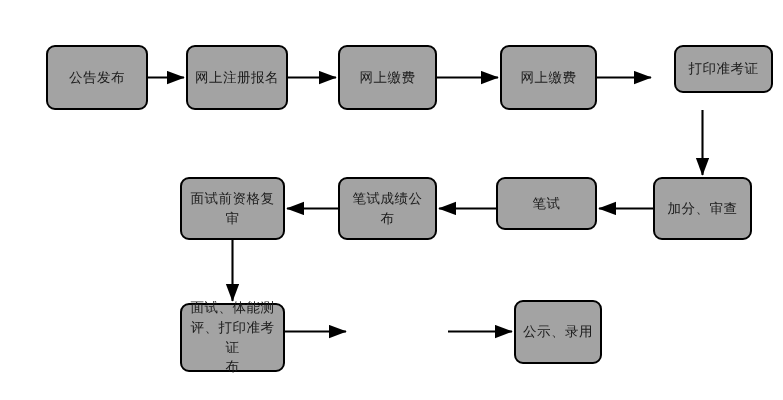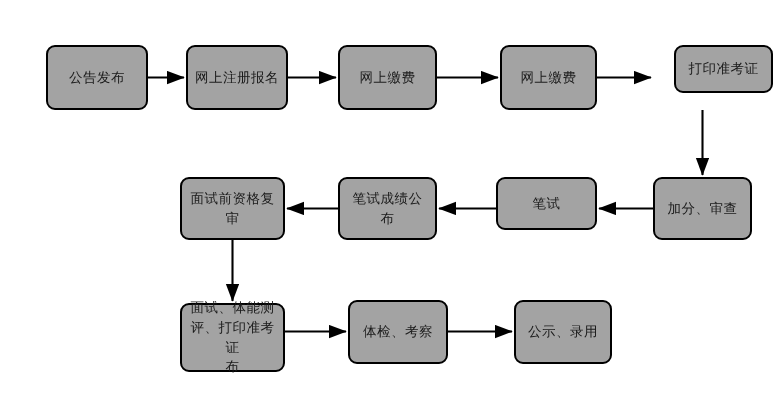--- a/index.html
+++ b/index.html
@@ -108,20 +108,17 @@
     <span class="label">面试前资格复
 审</span>
   </div>
 
   <div class="node" style="left:180px; top:303px; width:105px; height:69px;">
     <span class="label">面试、体能测
 评、打印准考证
 布</span>
   </div>
 
-  <div class="node" style="left:348px; top:300px; width:100px; height:64px;">
-    <span class="label">体检、考察</span>
-  </div>
 
-  <div class="node" style="left:514px; top:300px; width:98px; height:64px;justify-content:center;">
+  <div class="node" style="left:514px; top:300px; width:88px; height:64px;justify-content:center;">
     <span class="label">公示、录用</span>
   </div>
 </div>
 
 </body></html>

